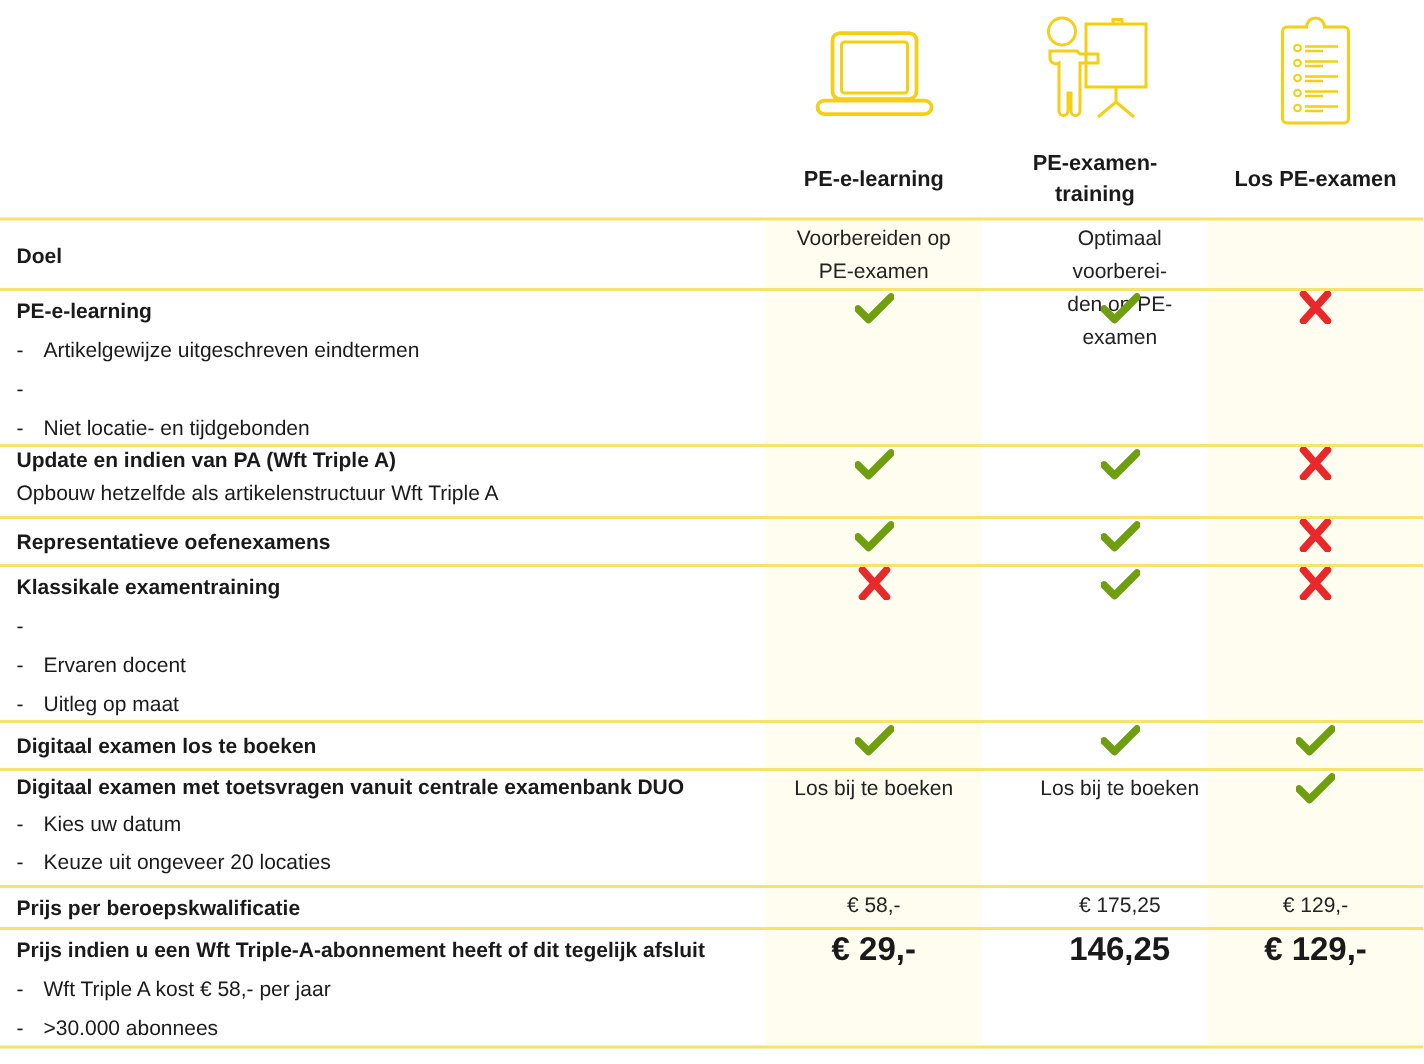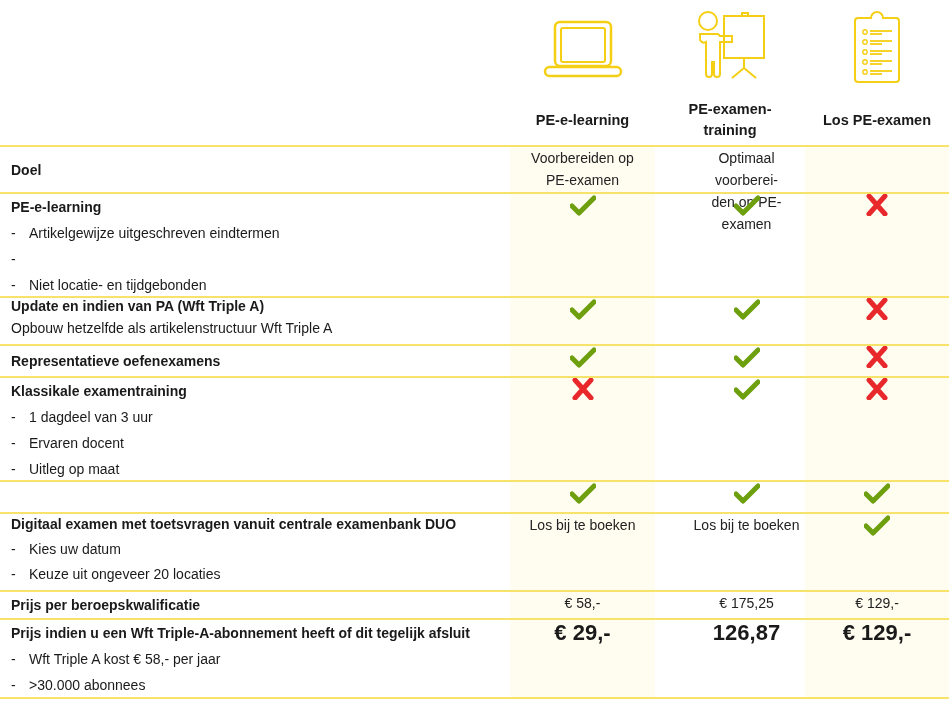--- a/index.html
+++ b/index.html
@@ -178,21 +178,20 @@
         <path d="M5 2 L21 20 M21 2 L5 20" fill="none" stroke="#e8282b" stroke-width="5" stroke-linecap="round"></path>
       </svg>
     </div>
 </div>
 
 <div class="row" style="top:376px;height:124px">
   <div class="lbl" style="top:0px">
     <div class="title">Klassikale examentraining</div>
     <div class="bullet">
         <span class="dash">-</span>
-        <span>1 dagdeel van 3 uur</span>
       </div>
     <div class="bullet">
         <span class="dash">-</span>
         <span>Ervaren docent</span>
       </div>
     <div class="bullet">
         <span class="dash">-</span>
         <span>Uitleg op maat</span>
       </div>
   </div>
@@ -207,20 +206,23 @@
       </svg>
     </div>
   <div class="cell c3">
       <svg class="icon-cross" viewBox="0 0 26 22">
         <path d="M5 2 L21 20 M21 2 L5 20" fill="none" stroke="#e8282b" stroke-width="5" stroke-linecap="round"></path>
       </svg>
     </div>
 </div>
 
 <div class="row" style="top:480px;height:32px">
+  <div class="lbl" style="top:2px">
+      <div class="title">Digitaal examen los te boeken</div>
+    </div>
   <div class="cell c1">
       <svg class="icon-check" viewBox="0 0 26 22">
         <path d="M2 12 L9 19 L24 4" fill="none" stroke="#6e9f0e" stroke-width="5" stroke-linecap="round" stroke-linejoin="round"></path>
       </svg>
     </div>
   <div class="cell c2">
       <svg class="icon-check" viewBox="0 0 26 22">
         <path d="M2 12 L9 19 L24 4" fill="none" stroke="#6e9f0e" stroke-width="5" stroke-linecap="round" stroke-linejoin="round"></path>
       </svg>
     </div>
@@ -280,18 +282,18 @@
       </div>
     <div class="bullet">
         <span class="dash">-</span>
         <span>&gt;30.000 abonnees</span>
       </div>
   </div>
   <div class="cell c1">
       <div class="big">€ 29,-</div>
     </div>
   <div class="cell c2">
-      <div class="big">126,87</div>
+      <div class="big">146,25</div>
     </div>
   <div class="cell c3">
       <div class="big">€ 129,-</div>
     </div>
 </div>
 
 </body></html>

